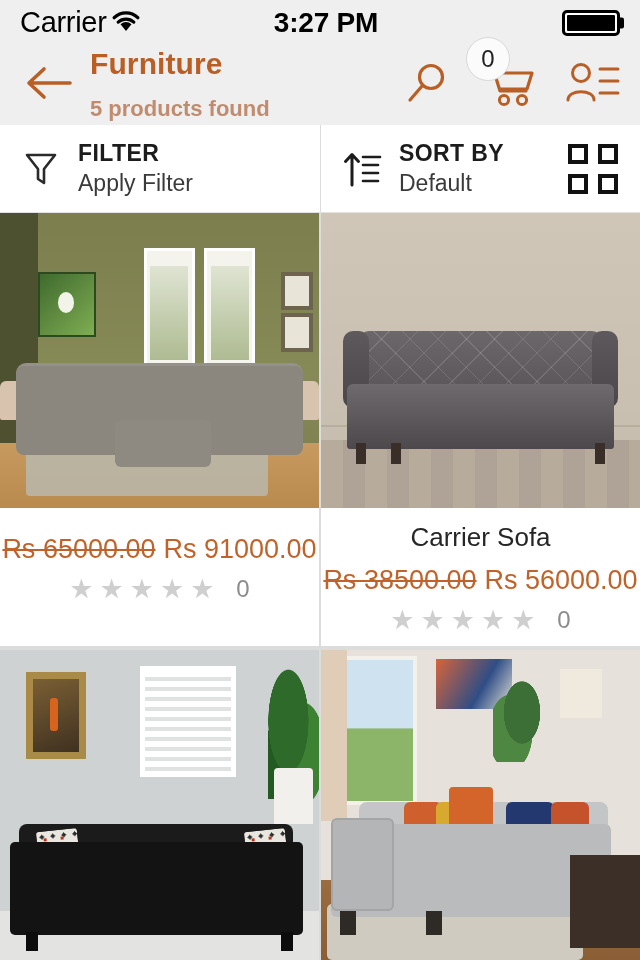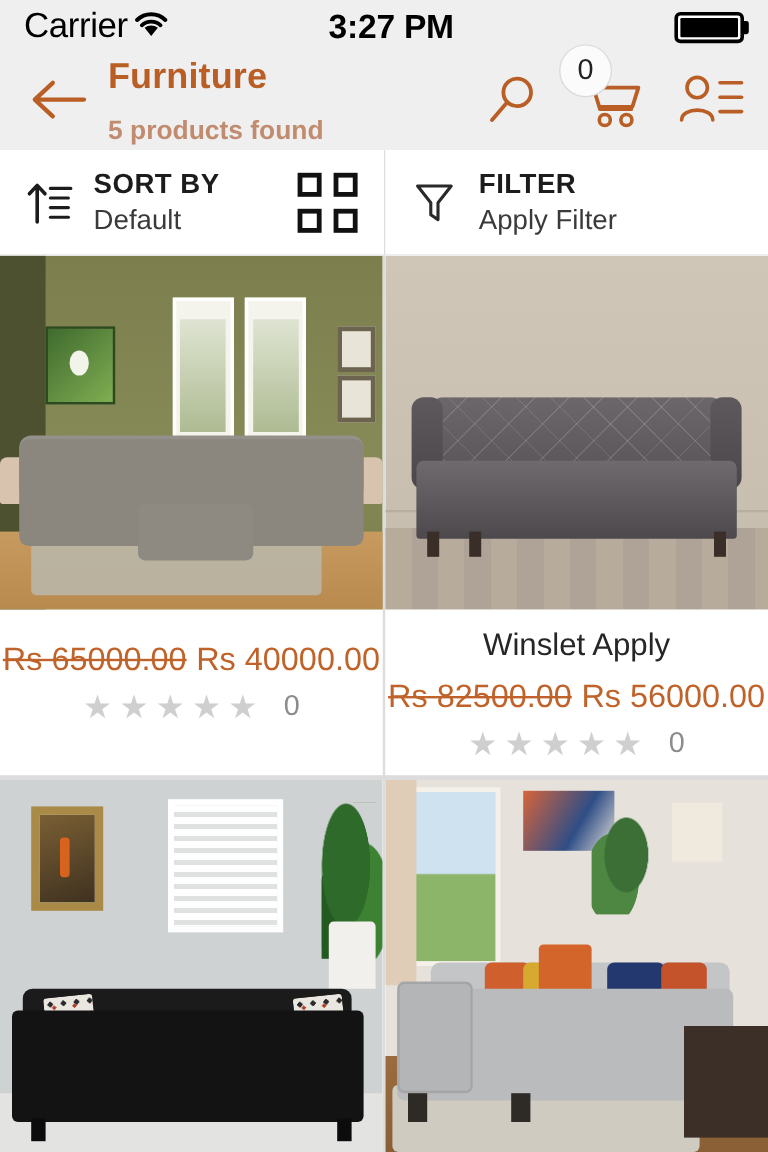--- a/index.html
+++ b/index.html
@@ -319,49 +319,49 @@
       </span>
     </div>
 
   </div>
 </div>
 
 <div class="tool-bar">
 
   <div class="tool-half">
     <div class="tool-icon">
+      <svg width="34" height="38" viewBox="0 0 34 38">
+        <path d="M3 5 H31 L20 19 V33 L14 29 V19 Z" stroke="#2a2a2a" stroke-width="2.6" fill="none" stroke-linejoin="round"></path>
+      </svg>
+    </div>
+    <div class="tool-text">
+      <span class="tool-title">FILTER</span>
+      <span class="tool-sub">Apply Filter</span>
+    </div>
+  </div>
+
+  <div class="tool-half">
+    <div class="tool-icon">
       <svg width="40" height="40" viewBox="0 0 40 40">
         <path d="M10 36 V6 M3.5 12.5 L10 5.5 L16.5 12.5" stroke="#1c1c1c" stroke-width="3" fill="none" stroke-linecap="round" stroke-linejoin="round"></path>
         <line x1="21" y1="8" x2="38" y2="8" stroke="#1c1c1c" stroke-width="2.6" stroke-linecap="round"></line>
         <line x1="21" y1="16" x2="36" y2="16" stroke="#1c1c1c" stroke-width="2.6" stroke-linecap="round"></line>
         <line x1="21" y1="24" x2="36" y2="24" stroke="#1c1c1c" stroke-width="2.6" stroke-linecap="round"></line>
         <line x1="21" y1="32" x2="36" y2="32" stroke="#1c1c1c" stroke-width="2.6" stroke-linecap="round"></line>
       </svg>
     </div>
     <div class="tool-text">
       <span class="tool-title">SORT BY</span>
       <span class="tool-sub">Default</span>
     </div>
     <div class="grid-toggle">
       <div class="grid-sq"></div>
       <div class="grid-sq"></div>
       <div class="grid-sq"></div>
       <div class="grid-sq"></div>
-    </div>
-  </div>
-
-  <div class="tool-half">
-    <div class="tool-icon">
-      <svg width="34" height="38" viewBox="0 0 34 38">
-        <path d="M3 5 H31 L20 19 V33 L14 29 V19 Z" stroke="#2a2a2a" stroke-width="2.6" fill="none" stroke-linejoin="round"></path>
-      </svg>
-    </div>
-    <div class="tool-text">
-      <span class="tool-title">FILTER</span>
-      <span class="tool-sub">Apply Filter</span>
     </div>
   </div>
 
 </div>
 
 <div class="product-grid">
 
   <div class="product-card">
     <div class="card-media tall">
       <div class="scene">
@@ -389,21 +389,21 @@
         <div class="s1-cush" style="left:80%"></div>
         <div class="s1-pill" style="left:14%"></div>
         <div class="s1-pill" style="left:44%"></div>
         <div class="s1-pill" style="left:76%"></div>
         <div class="s1-sofa"></div>
         <div class="s1-ottoman"></div>
       </div>
     </div>
     <div class="card-info">
       <div class="prod-price">
-        <span class="price-old">Rs 65000.00</span><span class="price-new">Rs 40000.00</span>
+        <span class="price-old">Rs 65000.00</span><span class="price-new">Rs 91000.00</span>
       </div>
       <div class="prod-rating">
         <span class="star">★</span>
         <span class="star">★</span>
         <span class="star">★</span>
         <span class="star">★</span>
         <span class="star">★</span>
         <span class="rating-count">0</span>
       </div>
     </div>
@@ -420,23 +420,23 @@
         <div class="s2-arm" style="right:7%"></div>
         <div class="s2-seat" style="left:13%"></div>
         <div class="s2-seat" style="left:51%"></div>
         <div class="s2-sofa"></div>
         <div class="s2-leg" style="left:11%"></div>
         <div class="s2-leg" style="left:22%"></div>
         <div class="s2-leg" style="right:11%"></div>
       </div>
     </div>
     <div class="card-info">
-      <div class="prod-name">Winslet Apply</div>
+      <div class="prod-name">Carrier Sofa</div>
       <div class="prod-price">
-        <span class="price-old">Rs 82500.00</span><span class="price-new">Rs 56000.00</span>
+        <span class="price-old">Rs 38500.00</span><span class="price-new">Rs 56000.00</span>
       </div>
       <div class="prod-rating">
         <span class="star">★</span>
         <span class="star">★</span>
         <span class="star">★</span>
         <span class="star">★</span>
         <span class="star">★</span>
         <span class="rating-count">0</span>
       </div>
     </div>

